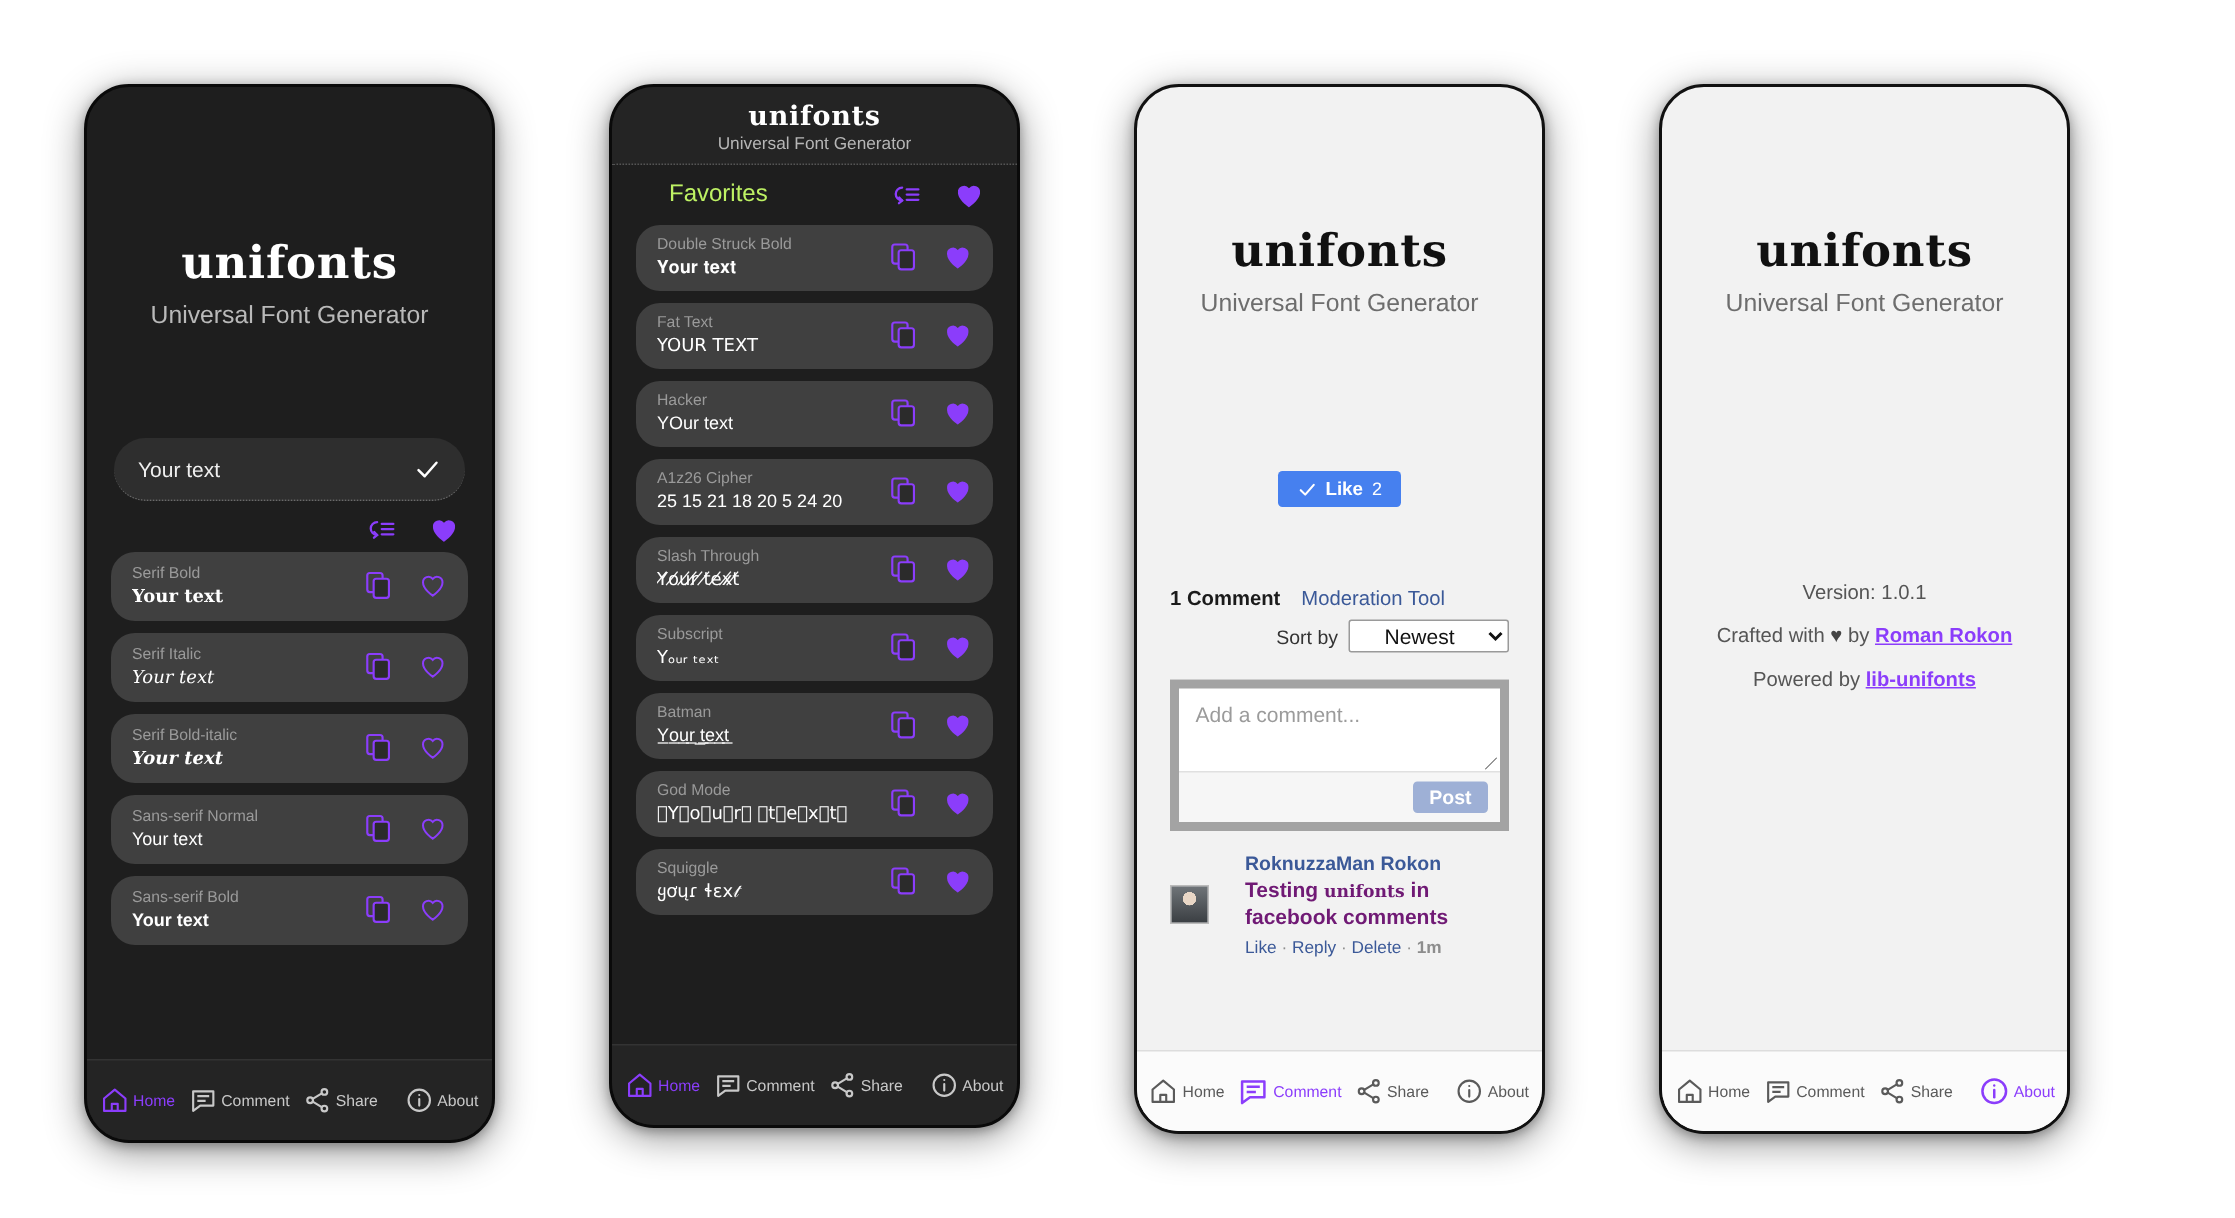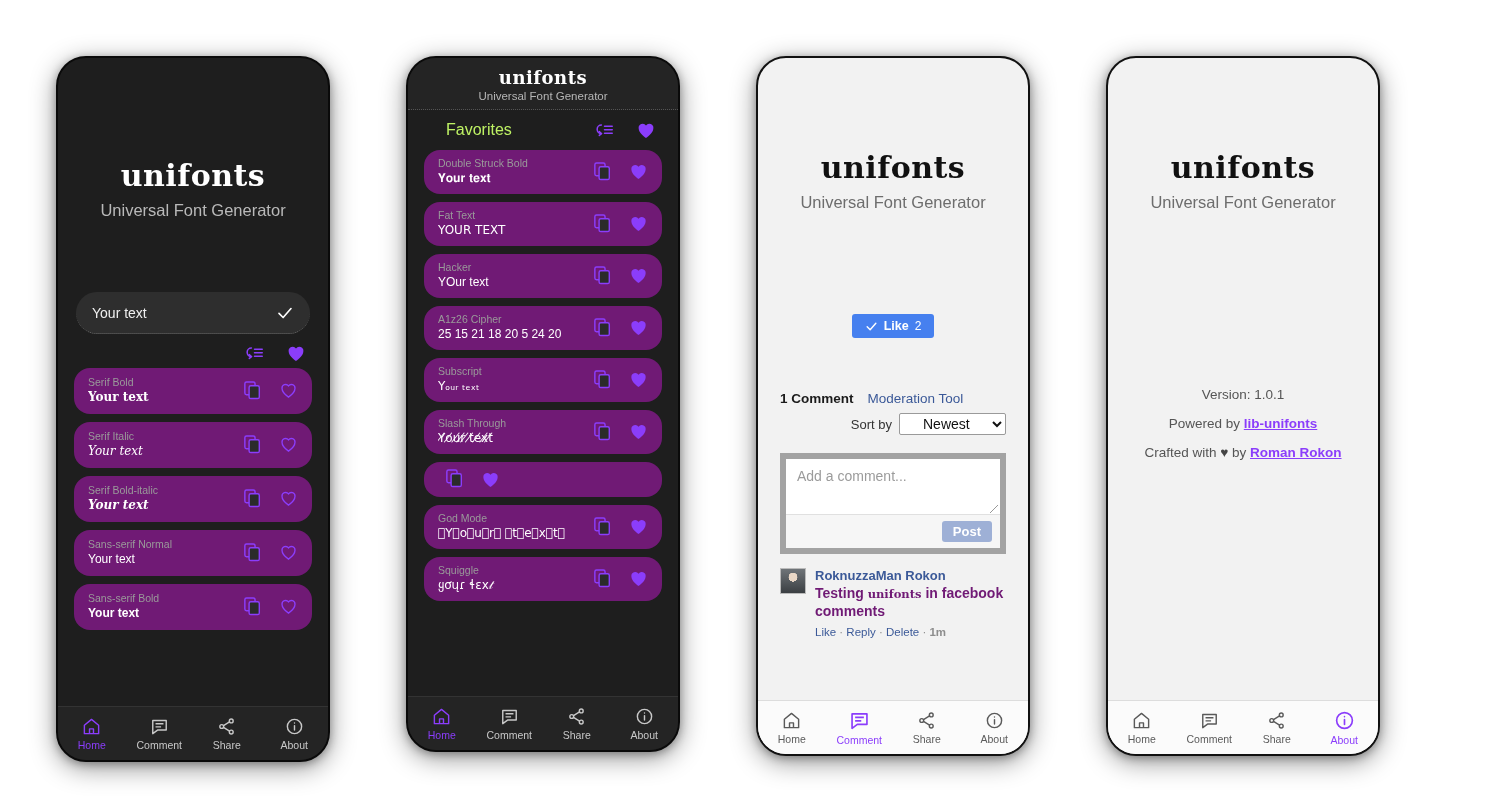--- a/index.html
+++ b/index.html
@@ -78,21 +78,21 @@
 
   .tool-row {
     display: flex; justify-content: flex-end; align-items: center;
     gap: 22px;
     padding: 10px 22px 6px 22px;
   }
 
   
   .font-list { padding: 0 16px; }
   .font-card {
-    background: #701a75;
+    background: #404040;
     border-radius: 16px;
     margin-bottom: 8px;
     padding: 8px 14px 10px 14px;
     display: flex; align-items: center;
   }
   #phone2 .font-card { margin-bottom: 8px; padding: 7px 14px 9px 14px; }
   .fc-texts { flex: 1; min-width: 0; }
   .fc-label { font-size: 10.5px; color: #9a9a9a; margin-bottom: 2px; }
   .fc-sample { font-size: 12px; color: #ffffff; white-space: nowrap; overflow: hidden; }
   .fc-actions { display: flex; align-items: center; gap: 18px; padding-left: 8px; }
@@ -115,21 +115,21 @@
   
   .bottom-nav {
     position: absolute; left: 0; right: 0; bottom: 0;
     height: 54px;
     display: flex;
     align-items: center;
   }
   .bottom-nav.dark { background: #242424; border-top: 1px solid #333; }
   .bottom-nav.light { background: #fbfbfb; border-top: 1px solid #ddd; }
   .nav-item {
-    flex: 1; display: flex; flex-direction: column;
+    flex: 1; display: flex; flex-direction: row;
     align-items: center; justify-content: center; gap: 3px;
   }
   .nav-item .nav-label { font-size: 10.5px; }
   .bottom-nav.dark .nav-item { color: #c8c8c8; }
   .bottom-nav.light .nav-item { color: #5a5a5a; }
   .nav-item.active { color: #8b3dfb !important; }
 
   
   .like-wrap { text-align: center; margin-top: 102px; }
   .like-btn {
@@ -175,21 +175,21 @@
   .composer .bar {
     border-top: 1px solid #e0e0e0; background: #f6f6f6;
     padding: 6px 8px; text-align: right;
   }
   .post-btn {
     display: inline-block;
     background: #9eb0d6; color: #ffffff;
     font-size: 13px; font-weight: bold;
     padding: 3px 11px; border-radius: 3px;
   }
-  .comment-item { display: flex; gap: 9px; margin: 14px 22px 0 22px; }
+  .comment-item { display: flex; gap: 24px; margin: 14px 22px 0 22px; align-items: center; }
   .avatar {
     width: 26px; height: 26px; flex: none;
     background: #8b8f94;
     background-image:
       radial-gradient(circle at 50% 34%, #e9d7c6 0 22%, transparent 23%),
       linear-gradient(#6f7478, #3b3f43);
     border: 1px solid #bbb;
   }
   .comment-body { flex: 1; min-width: 0; }
   .cmt-author { font-size: 13px; font-weight: bold; color: #3b5998; }
@@ -499,59 +499,63 @@
             <span>
                 <svg width="19" height="18" viewBox="0 0 24 22" fill="#8b3dfb">
                   <path d="M12 21s-9-5.8-9-12A5 5 0 0 1 12 5.5 5 5 0 0 1 21 9c0 6.2-9 12-9 12z"></path>
                 </svg>
               </span>
           </div>
         </div>
 
         <div class="font-card">
           <div class="fc-texts">
+            <div class="fc-label">Slash Through</div>
+            <div class="fc-sample sample-uni">Y̸o̸u̸r̸ ̸t̸e̸x̸t̸</div>
+          </div>
+          <div class="fc-actions">
+            <span>
+                <svg width="17" height="19" viewBox="0 0 20 22" fill="none" stroke="#8b3dfb" stroke-width="1.7">
+                  <rect x="1" y="1" width="12" height="15" rx="2"></rect>
+                  <rect x="6" y="5.5" width="12" height="15" rx="2" fill="#2b2b2b"></rect>
+                </svg>
+              </span>
+            <span>
+                <svg width="19" height="18" viewBox="0 0 24 22" fill="#8b3dfb">
+                  <path d="M12 21s-9-5.8-9-12A5 5 0 0 1 12 5.5 5 5 0 0 1 21 9c0 6.2-9 12-9 12z"></path>
+                </svg>
+              </span>
+          </div>
+        </div>
+
+        <div class="font-card">
+          <div class="fc-texts">
             <div class="fc-label">Subscript</div>
             <div class="fc-sample sample-uni">Yₒᵤᵣ ₜₑₓₜ</div>
           </div>
           <div class="fc-actions">
             <span>
                 <svg width="17" height="19" viewBox="0 0 20 22" fill="none" stroke="#8b3dfb" stroke-width="1.7">
                   <rect x="1" y="1" width="12" height="15" rx="2"></rect>
                   <rect x="6" y="5.5" width="12" height="15" rx="2" fill="#2b2b2b"></rect>
                 </svg>
               </span>
             <span>
                 <svg width="19" height="18" viewBox="0 0 24 22" fill="#8b3dfb">
                   <path d="M12 21s-9-5.8-9-12A5 5 0 0 1 12 5.5 5 5 0 0 1 21 9c0 6.2-9 12-9 12z"></path>
                 </svg>
               </span>
           </div>
         </div>
 
         <div class="font-card">
           <div class="fc-texts">
-            <div class="fc-label">Slash Through</div>
-            <div class="fc-sample sample-uni">Y̸o̸u̸r̸ ̸t̸e̸x̸t̸</div>
-          </div>
-          <div class="fc-actions">
-            <span>
-                <svg width="17" height="19" viewBox="0 0 20 22" fill="none" stroke="#8b3dfb" stroke-width="1.7">
-                  <rect x="1" y="1" width="12" height="15" rx="2"></rect>
-                  <rect x="6" y="5.5" width="12" height="15" rx="2" fill="#2b2b2b"></rect>
-                </svg>
-              </span>
-            <span>
-                <svg width="19" height="18" viewBox="0 0 24 22" fill="#8b3dfb">
-                  <path d="M12 21s-9-5.8-9-12A5 5 0 0 1 12 5.5 5 5 0 0 1 21 9c0 6.2-9 12-9 12z"></path>
-                </svg>
-              </span>
-          </div>
-        </div>
-
-        <div class="font-card">
+            <div class="fc-label">Batman</div>
+            <div class="fc-sample sample-sans">Y̲o̲u̲r̲ ̲t̲e̲x̲t̲</div>
+          </div>
           <div class="fc-actions">
             <span>
                 <svg width="17" height="19" viewBox="0 0 20 22" fill="none" stroke="#8b3dfb" stroke-width="1.7">
                   <rect x="1" y="1" width="12" height="15" rx="2"></rect>
                   <rect x="6" y="5.5" width="12" height="15" rx="2" fill="#2b2b2b"></rect>
                 </svg>
               </span>
             <span>
                 <svg width="19" height="18" viewBox="0 0 24 22" fill="#8b3dfb">
                   <path d="M12 21s-9-5.8-9-12A5 5 0 0 1 12 5.5 5 5 0 0 1 21 9c0 6.2-9 12-9 12z"></path>
@@ -757,22 +761,22 @@
   <div class="phone light" id="phone4">
     <div class="screen">
 
       <div class="lightbrand">
         <div class="brand-title">unifonts</div>
         <div class="brand-sub">Universal Font Generator</div>
       </div>
 
       <div class="about-block">
         <div class="about-line">Version: 1.0.1</div>
+        <div class="about-line"><span>Crafted with </span><span class="heart-inline">♥</span><span> by </span><span class="about-link">Roman Rokon</span></div>
         <div class="about-line"><span>Powered by </span><span class="about-link">lib-unifonts</span></div>
-        <div class="about-line"><span>Crafted with </span><span class="heart-inline">♥</span><span> by </span><span class="about-link">Roman Rokon</span></div>
       </div>
 
       <div class="bottom-nav light">
         <div class="nav-item">
           <span>
               <svg width="19" height="19" viewBox="0 0 24 24" fill="none" stroke="currentColor" stroke-width="1.8" stroke-linejoin="round">
                 <path d="M3 10.5L12 3l9 7.5V21H3z"></path>
                 <path d="M9.5 21v-6h5v6"></path>
               </svg>
             </span>

